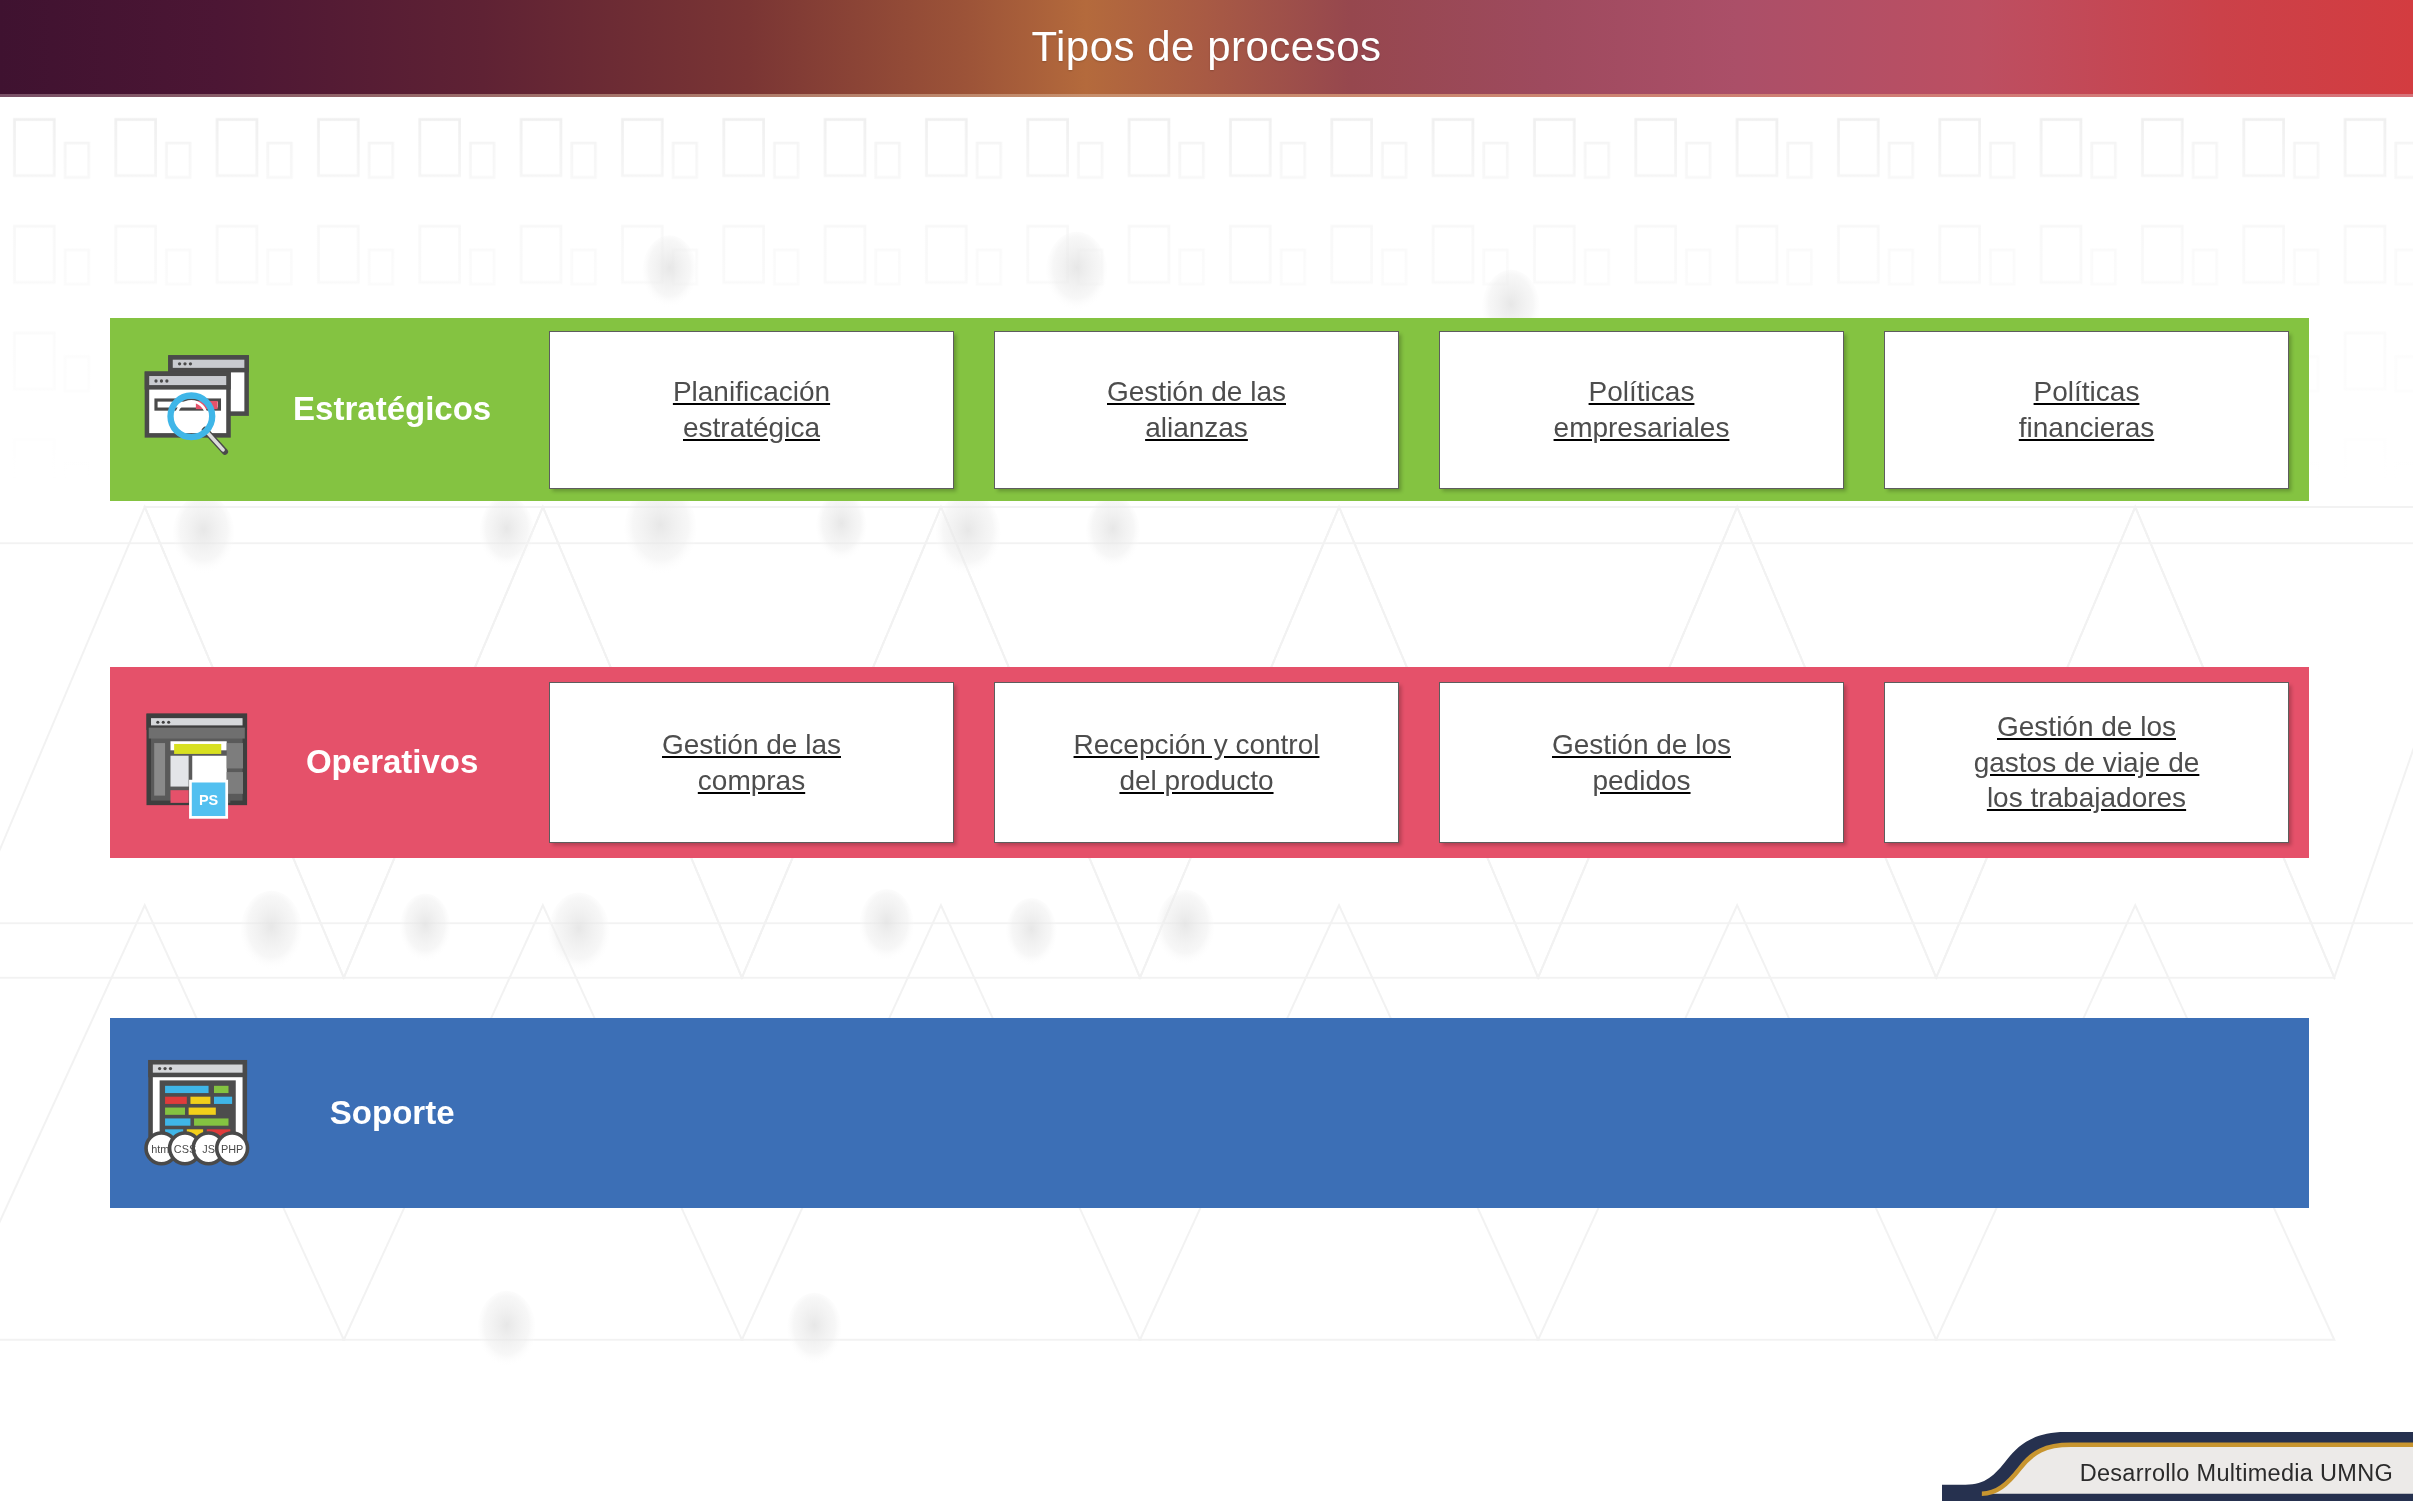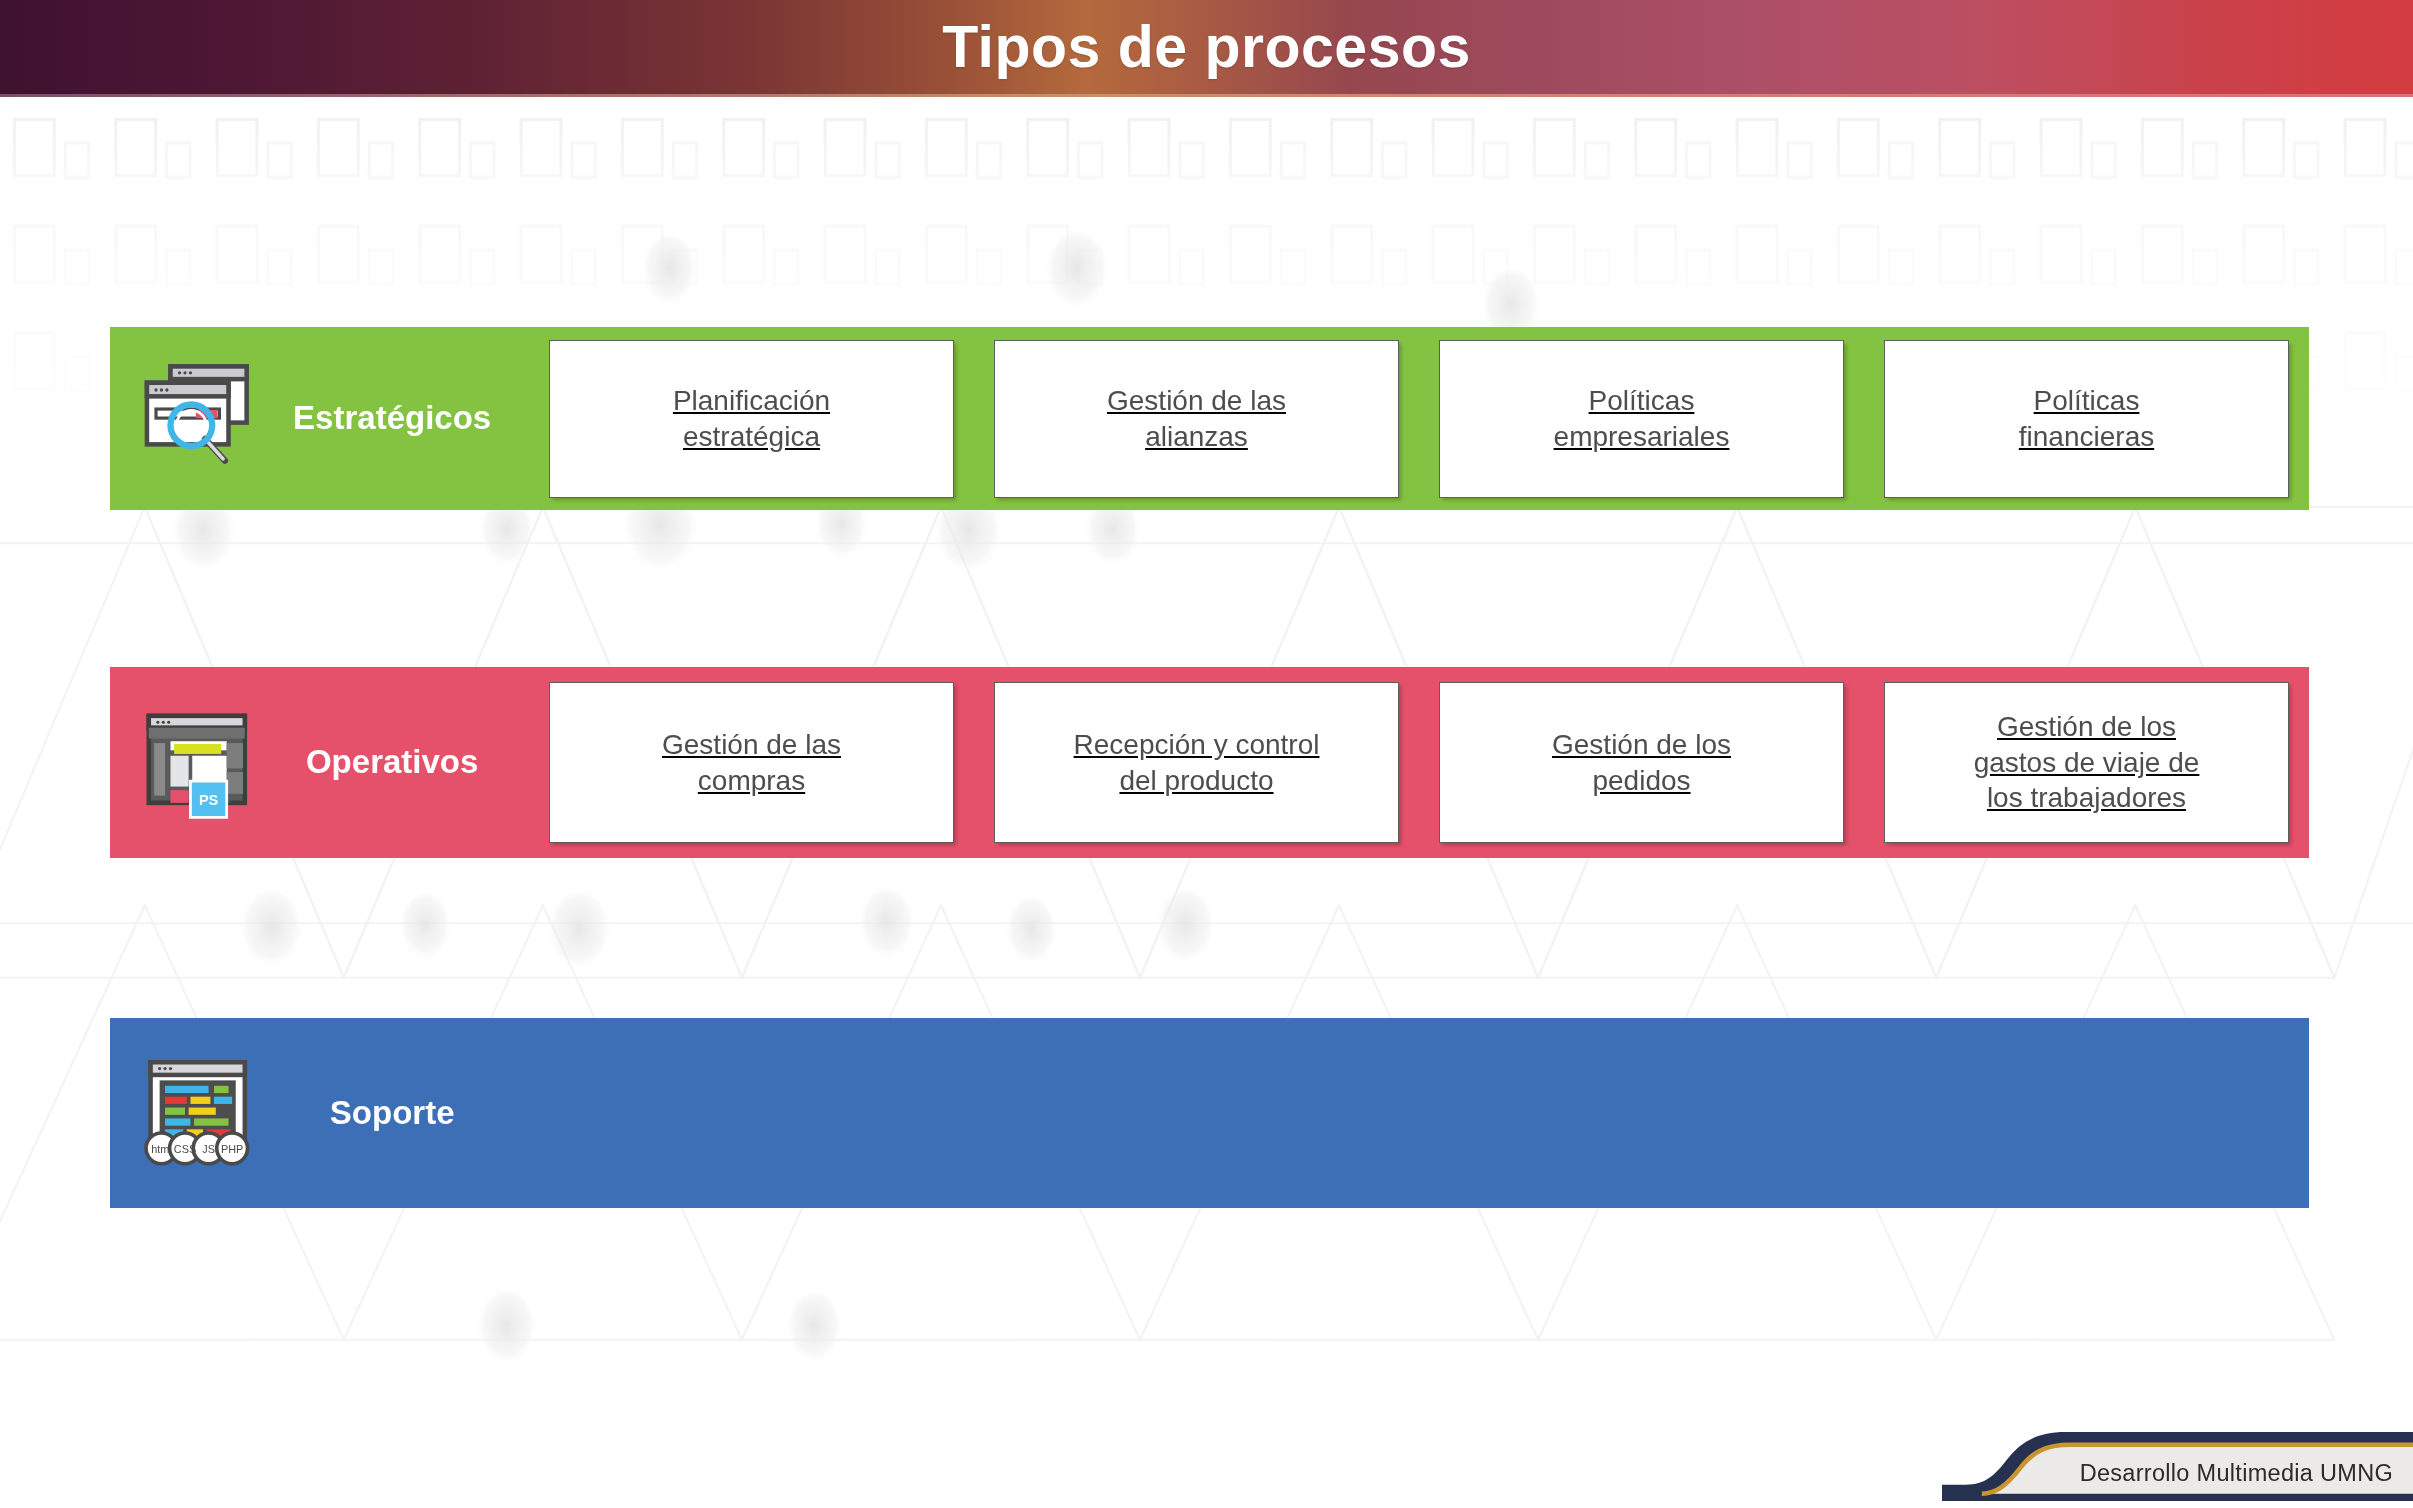--- a/index.html
+++ b/index.html
@@ -45,22 +45,22 @@
         #bc4f62 82%,
         #cb4149 92%,
         #d33c40 100%);
     z-index: 5;
     display: flex;
     align-items: center;
     justify-content: center;
   }
   #header-title {
     color: #ffffff;
-    font-size: 59px;
-    font-weight: bold;
+    font-size: 42px;
+    font-weight: normal;
     letter-spacing: 0.5px;
     line-height: 1;
     text-shadow: 0 0.9px 1.8px rgba(0,0,0,0.18);
   }
   #header-underline {
     position: absolute;
     top: 94px; left: 0;
     width: 2413px;
     height: 2.7px;
     background: linear-gradient(to right, #4c1634, #b46a3c 45%, #c9444e 100%);
@@ -71,21 +71,21 @@
   
   .process-row {
     position: absolute;
     left: 110px;
     width: 2199px;
     display: flex;
     align-items: center;
     z-index: 3;
     box-sizing: border-box;
   }
-  .row-green  { top: 327px;  height: 183px; background: #84c341; }
+  .row-green  { top: 318px;  height: 183px; background: #84c341; }
   .row-red    { top: 667px;  height: 191px; background: #e5516a; }
   .row-blue   { top: 1018px; height: 190px; background: #3c6fb6; }
 
   .row-icon-wrap {
     width: 158px;
     flex: 0 0 158px;
     display: flex;
     align-items: center;
     justify-content: center;
     padding-left: 21px;

